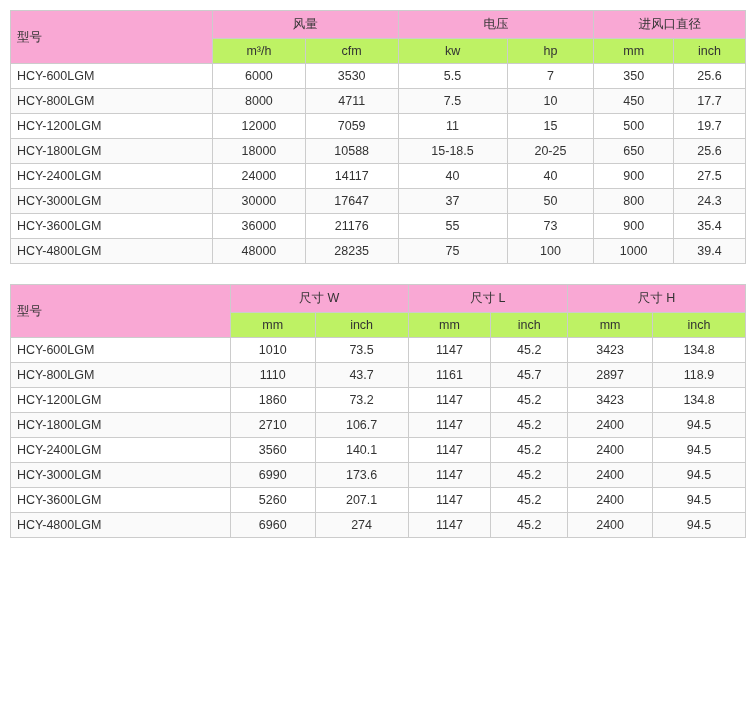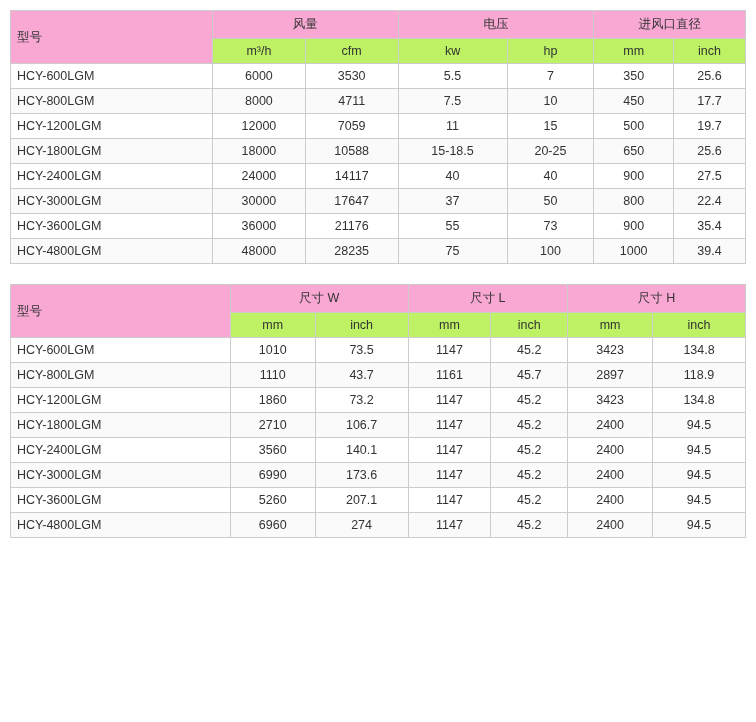--- a/index.html
+++ b/index.html
@@ -112,21 +112,21 @@
       <td>900</td>
       <td>27.5</td>
     </tr>
         <tr>
       <td class="row-model">HCY-3000LGM</td>
       <td>30000</td>
       <td>17647</td>
       <td>37</td>
       <td>50</td>
       <td>800</td>
-      <td>22.4</td>
+      <td>24.3</td>
     </tr>
         <tr>
       <td class="row-model">HCY-3600LGM</td>
       <td>36000</td>
       <td>21176</td>
       <td>55</td>
       <td>73</td>
       <td>900</td>
       <td>35.4</td>
     </tr>

